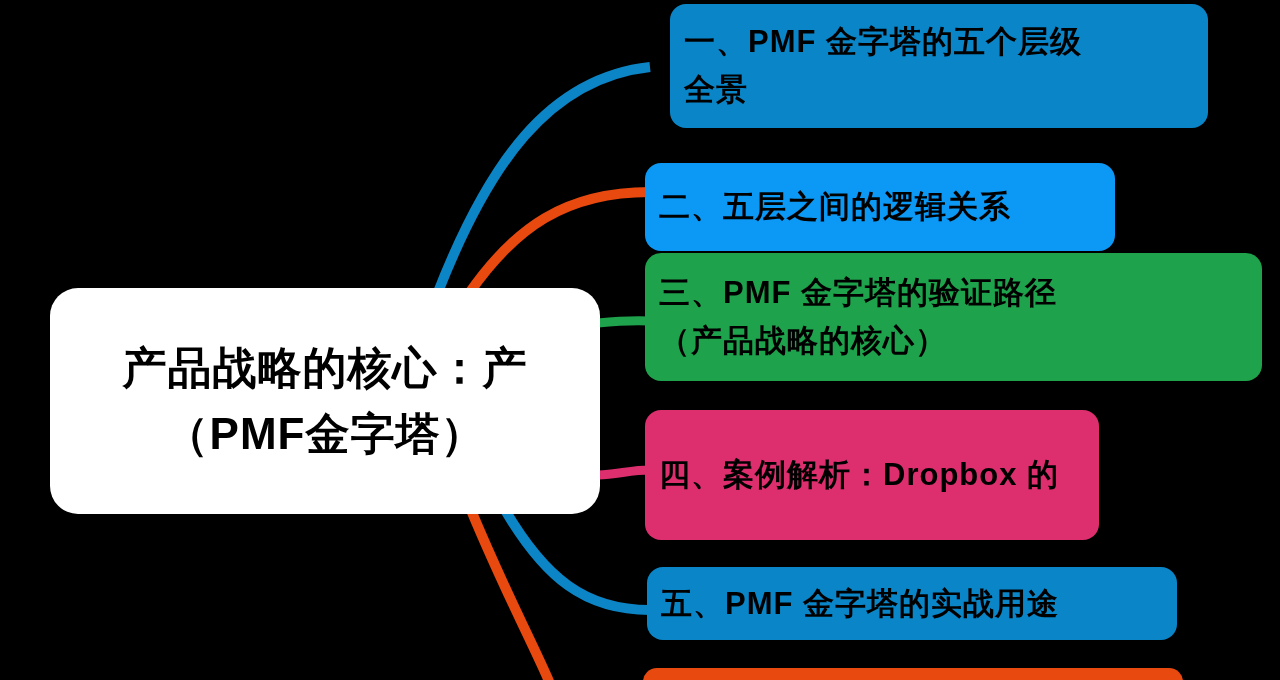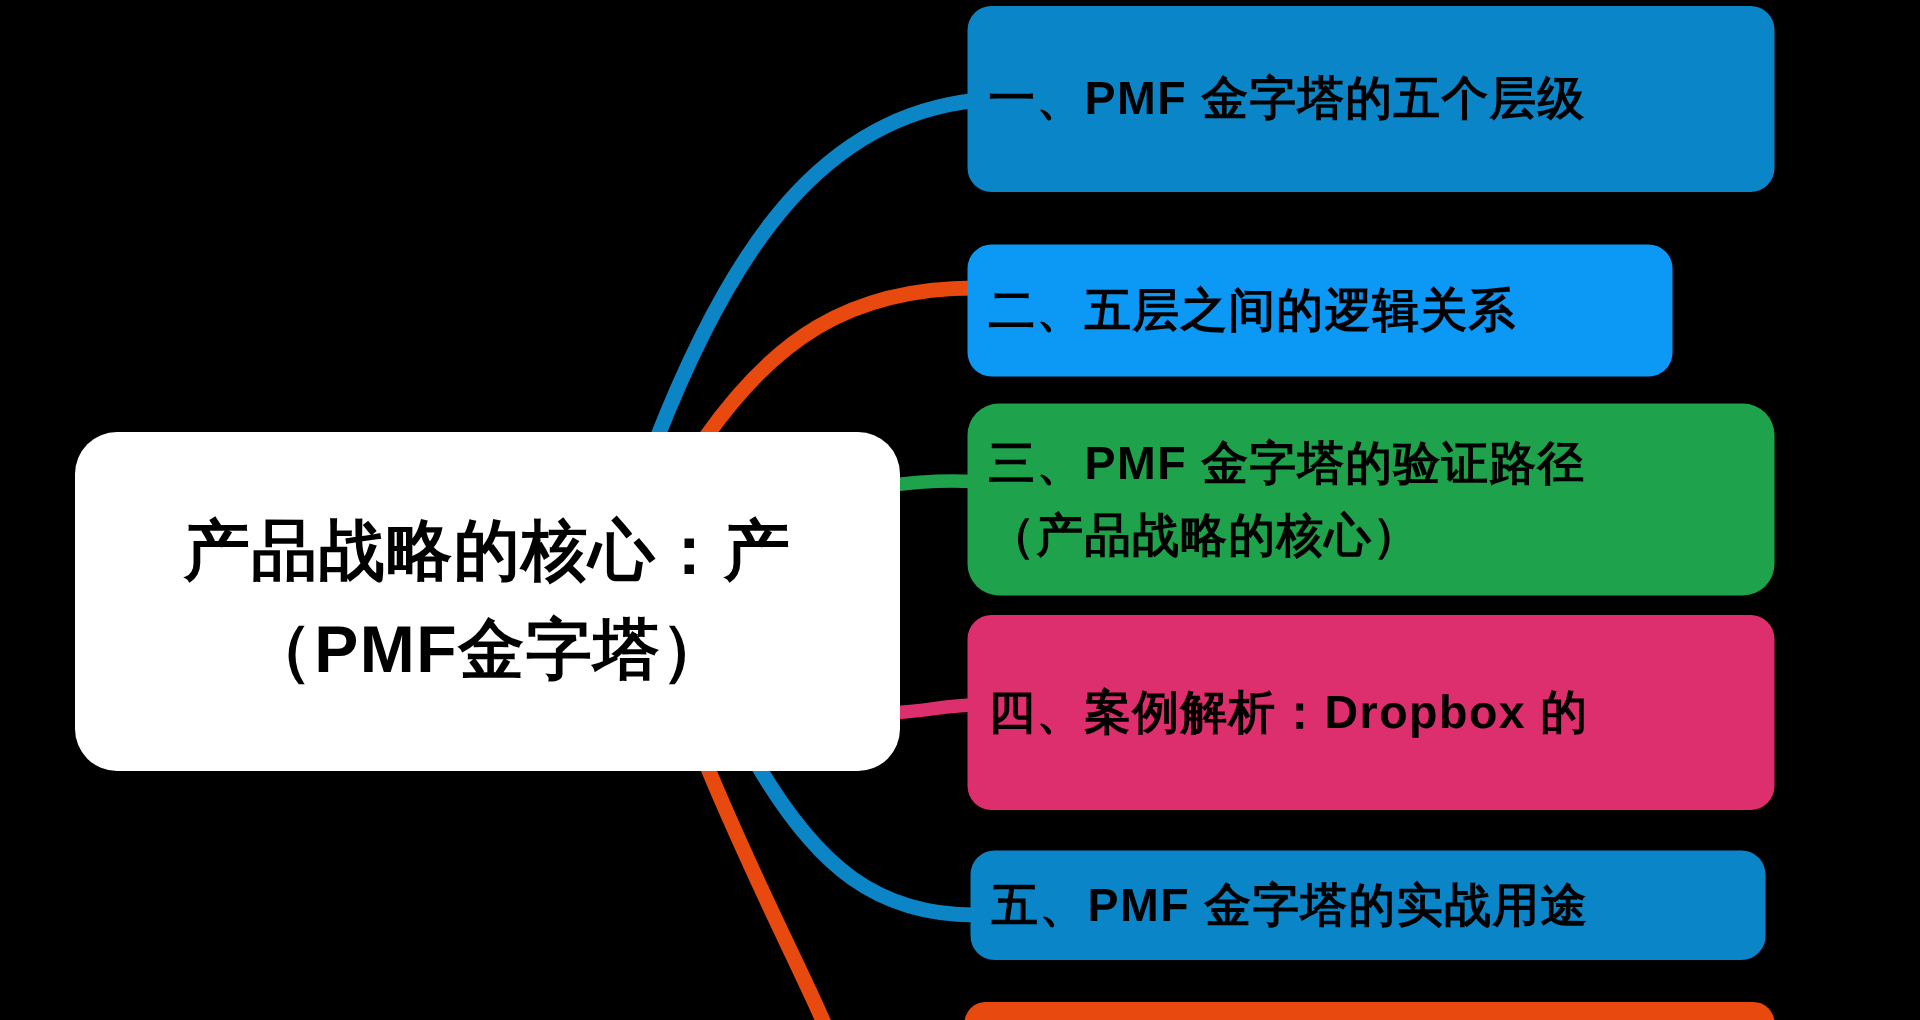--- a/index.html
+++ b/index.html
@@ -15,22 +15,22 @@
   .node{
     position:absolute;z-index:3;
     display:flex;flex-direction:column;justify-content:center;
     border-radius:16px;
     color:#000;font-weight:800;
     font-size:31px;line-height:48px;letter-spacing:1px;
     padding:0 14px;white-space:nowrap;
   }
   .n1{left:645px;top:4px;width:538px;height:124px;}
   .n2{left:645px;top:163px;width:470px;height:88px;}
-  .n3{left:645px;top:269px;width:538px;height:128px;border-radius:21px;}
-  .n4{left:645px;top:410px;width:538px;height:130px;}
+  .n3{left:645px;top:253px;width:617px;height:128px;}
+  .n4{left:645px;top:410px;width:454px;height:130px;}
   .n5{left:647px;top:567px;width:530px;height:73px;}
   .n6{left:643px;top:668px;width:540px;height:22px;border-radius:14px 14px 0 0;padding:0;}
   .central{
     left:50px;top:288px;width:550px;height:226px;
     border-radius:28px;
     align-items:center;justify-content:center;text-align:center;
     font-size:44px;line-height:66px;font-weight:800;letter-spacing:1px;
   }
 </style>
 </head>
@@ -45,22 +45,23 @@
     <path d="M 598 475 C 618 474, 632 470, 650 470" stroke-width="9" style="stroke: rgb(221, 46, 110);"></path>
     <path d="M 505 510 C 545 578, 585 610, 650 610" stroke-width="10" style="stroke: rgb(12, 133, 199);"></path>
     <path d="M 471 510 C 505 592, 537 652, 551 686" stroke-width="10" style="stroke: rgb(232, 73, 14);"></path>
   </svg>
 
   <div class="node central" style="background-color: rgb(255, 255, 255); text-align: center;">
     <div>产品战略的核心：产</div>
     <div>（PMF金字塔）</div>
   </div>
 
-  <div class="node n1" style="background-color: rgb(10, 134, 200);">
+  <div class="node n1" style="background-color: rgb(10, 134, 200); margin-left: 25px;">
     <div>一、PMF 金字塔的五个层级</div>
+    <div>全景</div>
   </div>
 
   <div class="node n2" style="background-color: rgb(12, 153, 245);">
     <div>二、五层之间的逻辑关系</div>
   </div>
 
   <div class="node n3" style="background-color: rgb(30, 162, 76);">
     <div>三、PMF 金字塔的验证路径</div>
     <div>（产品战略的核心）</div>
   </div>

